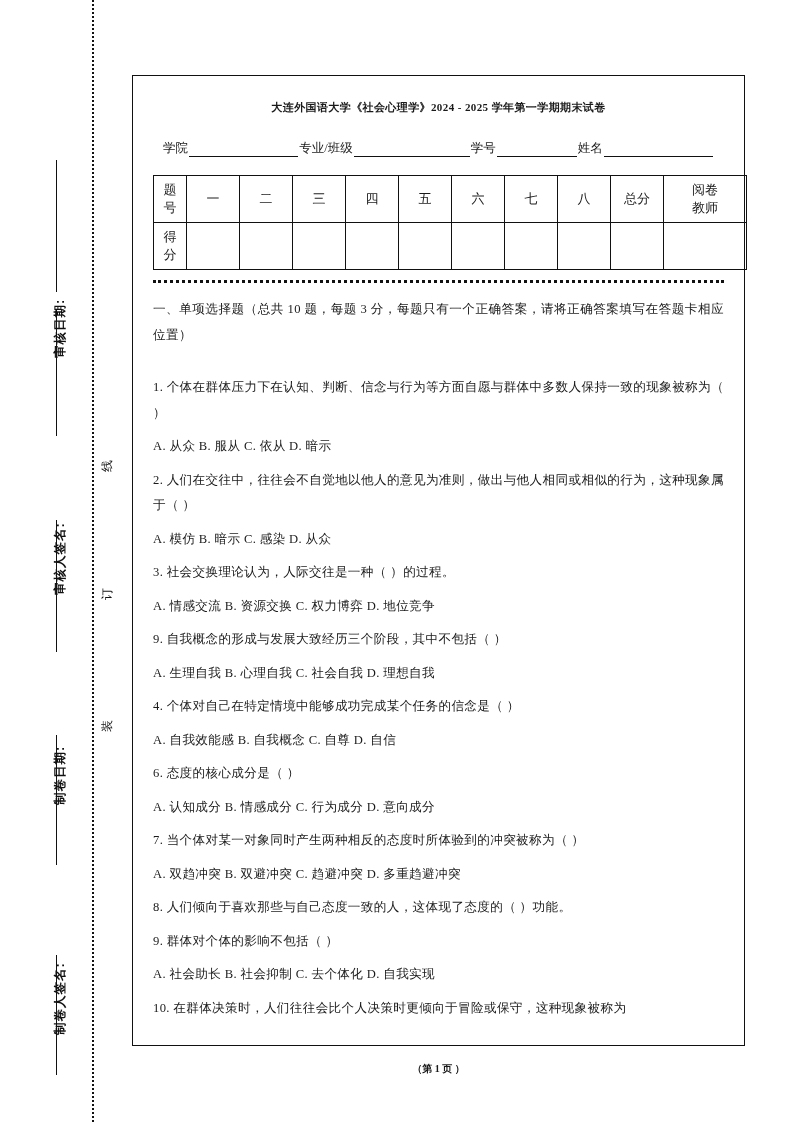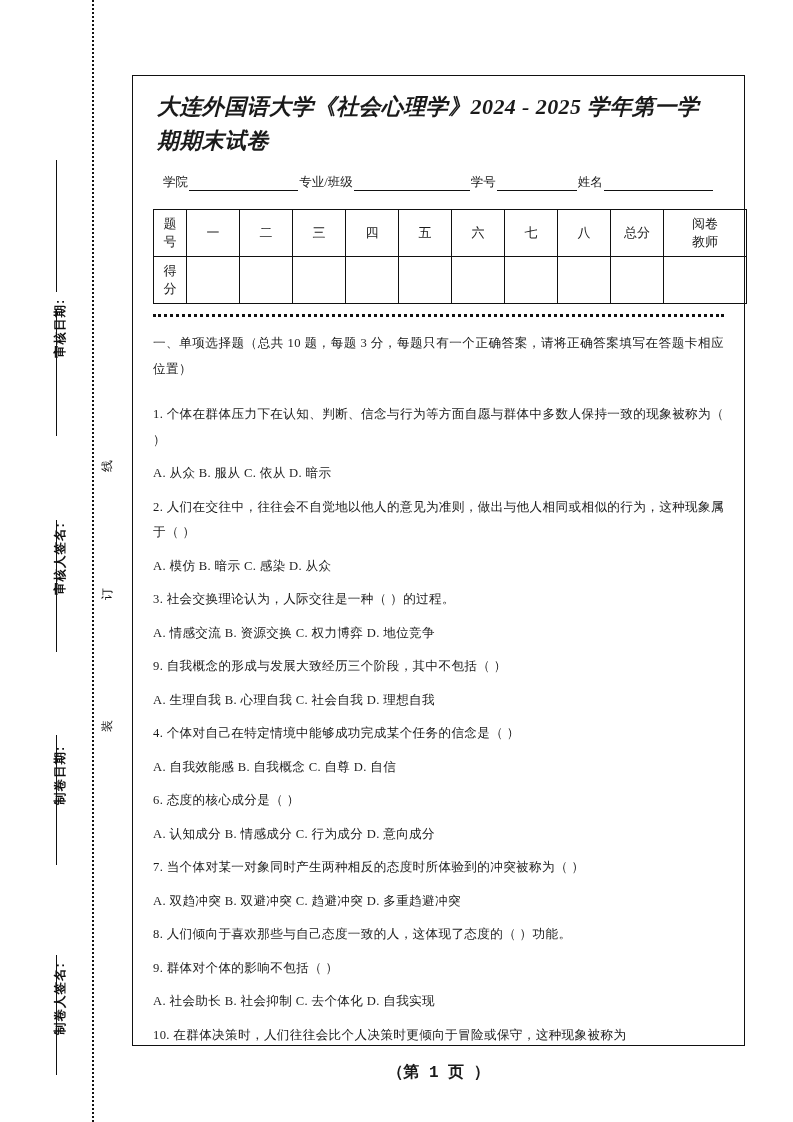--- a/index.html
+++ b/index.html
@@ -67,27 +67,27 @@
     left: 132px;
     top: 75px;
     width: 613px;
     height: 971px;
     border: 1.6px solid #111;
     box-sizing: border-box;
     padding: 14px 20px 0 20px;
   }
 
   #title {
+    text-align: center;
     font-family: "Liberation Serif", "DejaVu Serif", serif;
     font-weight: bold;
-    font-size: 22px;
+    font-size: 11px;
     line-height: 34px;
     letter-spacing: 0.4px;
     padding: 0 4px;
-    font-style: italic;
   }
 
   #idline {
     margin-top: 16px;
     font-size: 12.5px;
     white-space: nowrap;
     display: flex;
     align-items: flex-end;
     padding: 0 10px;
   }
@@ -132,21 +132,21 @@
   }
 
   
   #body {
     margin-top: 14px;
     font-size: 12.6px;
     line-height: 25.5px;
     letter-spacing: 0.35px;
   }
   #body .sec {
-    margin-bottom: 20px;
+    margin-bottom: 27px;
     text-align: justify;
     font-family: Liberation Serif, serif;
   }
   #body .q {
     margin-bottom: 8px;
     text-align: justify;
   }
   #body .opts {
     margin-bottom: 8px;
   }
@@ -155,23 +155,23 @@
     overflow: hidden;
   }
 
   
   #footer {
     position: absolute;
     left: 132px;
     top: 1062px;
     width: 613px;
     text-align: center;
-    font-family: Liberation Mono, monospace;
+    font-family: Liberation Serif, serif;
     font-weight: bold;
-    font-size: 16px;
+    font-size: 10px;
   }
 </style>
 </head>
 <body>
 
 <div id="left-margin">
 
   <div class="vrule" style="left:56px; top:160px; height:132px;"></div>
   <div class="vrule" style="left:56px; top:310px; height:126px;"></div>
   <div class="vrule" style="left:56px; top:520px; height:132px;"></div>

